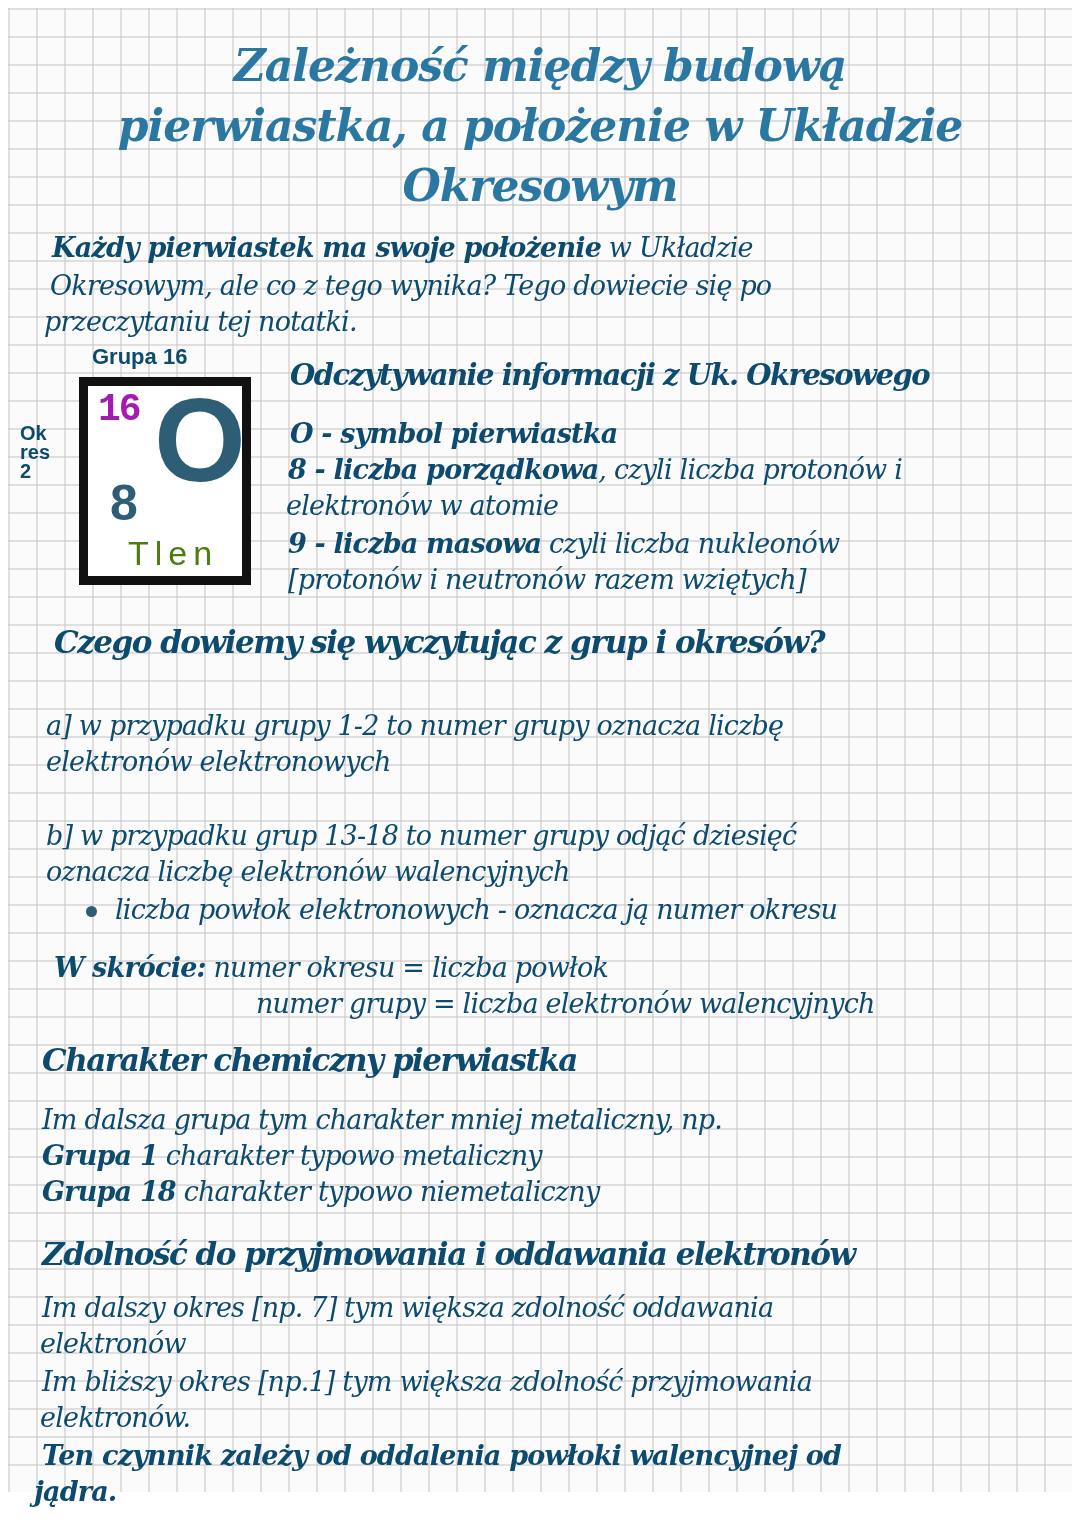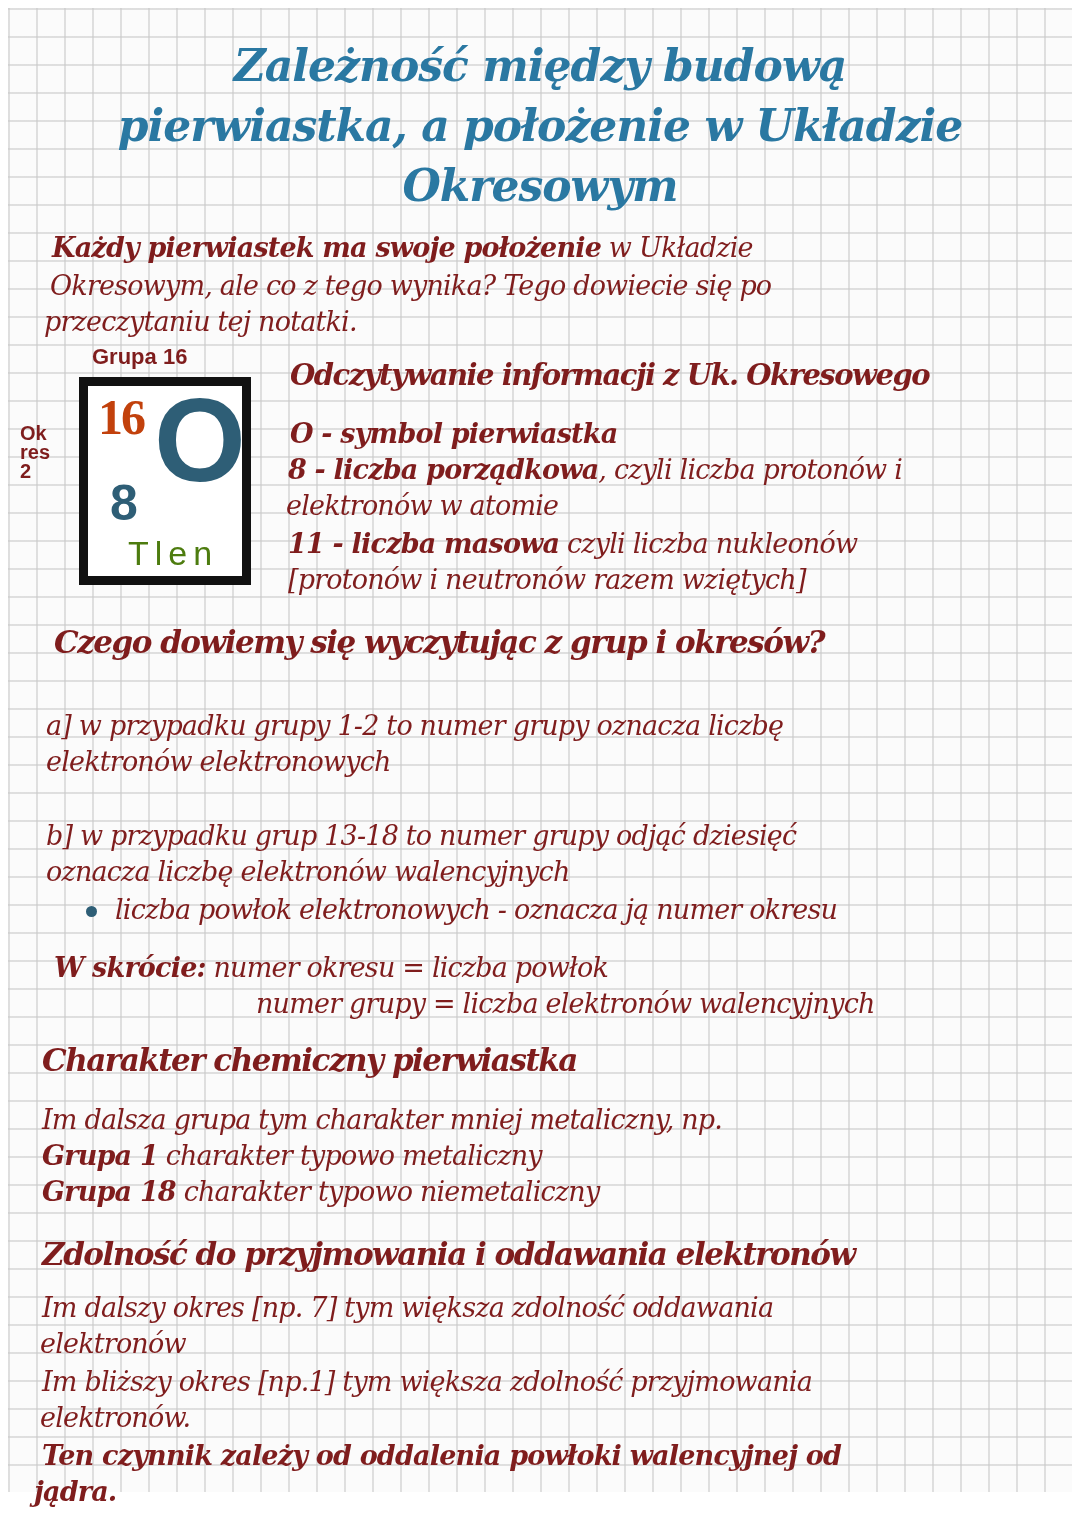--- a/index.html
+++ b/index.html
@@ -10,31 +10,31 @@
     }
     .grid {
       position: absolute; left: 8px; top: 8px; width: 1064px; height: 1484px;
       background-color: #fbfbfb;
       background-image:
         linear-gradient(to right, rgba(200,200,200,0.55) 2px, transparent 2px),
         linear-gradient(to bottom, rgba(200,200,200,0.55) 2px, transparent 2px);
       background-size: 28px 28px;
     }
     .layer { position: absolute; left: 0; top: 0; width: 1080px; height: 1528px; }
-    .t { position: absolute; white-space: nowrap; color: #7f1d1d; font-style: italic; font-family: "DejaVu Serif", serif; }
+    .t { position: absolute; white-space: nowrap; color: #0c4a6e; font-style: italic; font-family: "DejaVu Serif", serif; }
     .title { color: #2a78a2; font-weight: bold; font-size: 44px; text-align: center; width: 1080px; left: 0; letter-spacing: -1px; }
     .b { font-weight: bold; }
     .h { font-weight: bold; font-size: 31px; letter-spacing: -1.5px; }
     .p { font-size: 27px; letter-spacing: -0.8px; }
     .sans { font-family: "Liberation Sans", sans-serif; font-style: normal; }
     .elem-box {
       position: absolute; left: 79px; top: 377px; width: 172px; height: 208px;
       border: 9px solid #111; background: #fff; box-sizing: border-box;
     }
-    .elem-mass { position: absolute; left: 10px; top: 2px; font-size: 50px; font-weight: bold; color: #c2410c; font-family: Liberation Serif, serif; letter-spacing: -2px; }
+    .elem-mass { position: absolute; left: 10px; top: 2px; font-size: 38px; font-weight: bold; color: #a21caf; font-family: Liberation Mono, monospace; letter-spacing: -2px; }
     .elem-sym { position: absolute; left: 66px; top: -14px; font-size: 118px; font-weight: bold; color: #2e5e76; font-family: "Liberation Sans", sans-serif; }
     .elem-num { position: absolute; left: 22px; top: 88px; font-size: 50px; font-weight: bold; color: #2e5e76; font-family: "Liberation Sans", sans-serif; }
     .elem-name { position: absolute; left: 40px; top: 148px; font-size: 34px; color: #4d7c0f; font-family: "Liberation Sans", sans-serif; letter-spacing: 6px; }
     .bullet { display: inline-block; width: 11px; height: 11px; border-radius: 50%; background: #2e5e76; margin-right: 18px; vertical-align: middle; }
   </style>
 </head>
 <body>
 
 <div class="grid"></div>
 
@@ -63,21 +63,21 @@
     <div class="elem-name">Tlen</div>
   </div>
 
   <div class="t h" style="left:290px; top:358px; font-size:29px;">Odczytywanie informacji z Uk. Okresowego</div>
   <div class="t p b" style="left:290px; top:418px;">O - symbol pierwiastka</div>
   <div class="t p" style="left:288px; top:454px;">
     <span class="b">8 - liczba porządkowa</span><span>, czyli liczba protonów i</span>
   </div>
   <div class="t p" style="left:286px; top:490px;">elektronów w atomie</div>
   <div class="t p" style="left:288px; top:528px;">
-    <span class="b">11 - liczba masowa</span><span> czyli liczba nukleonów</span>
+    <span class="b">9 - liczba masowa</span><span> czyli liczba nukleonów</span>
   </div>
   <div class="t h" style="left:54px; top:624px;">Czego dowiemy się wyczytując z grup i okresów?</div>
 
   <div class="t p" style="left:288px; top:564px;">[protonów i neutronów razem wziętych]</div>
   <div class="t p" style="left:46px; top:710px;">a] w przypadku grupy 1-2 to numer grupy oznacza liczbę</div>
   <div class="t p" style="left:46px; top:746px;">elektronów elektronowych</div>
   <div class="t p" style="left:46px; top:820px;">b] w przypadku grup 13-18 to numer grupy odjąć dziesięć</div>
   <div class="t p" style="left:46px; top:856px;">oznacza liczbę elektronów walencyjnych</div>
   <div class="t p" style="left:86px; top:894px;">
     <span class="bullet"></span><span>liczba powłok elektronowych - oznacza ją numer okresu</span>

